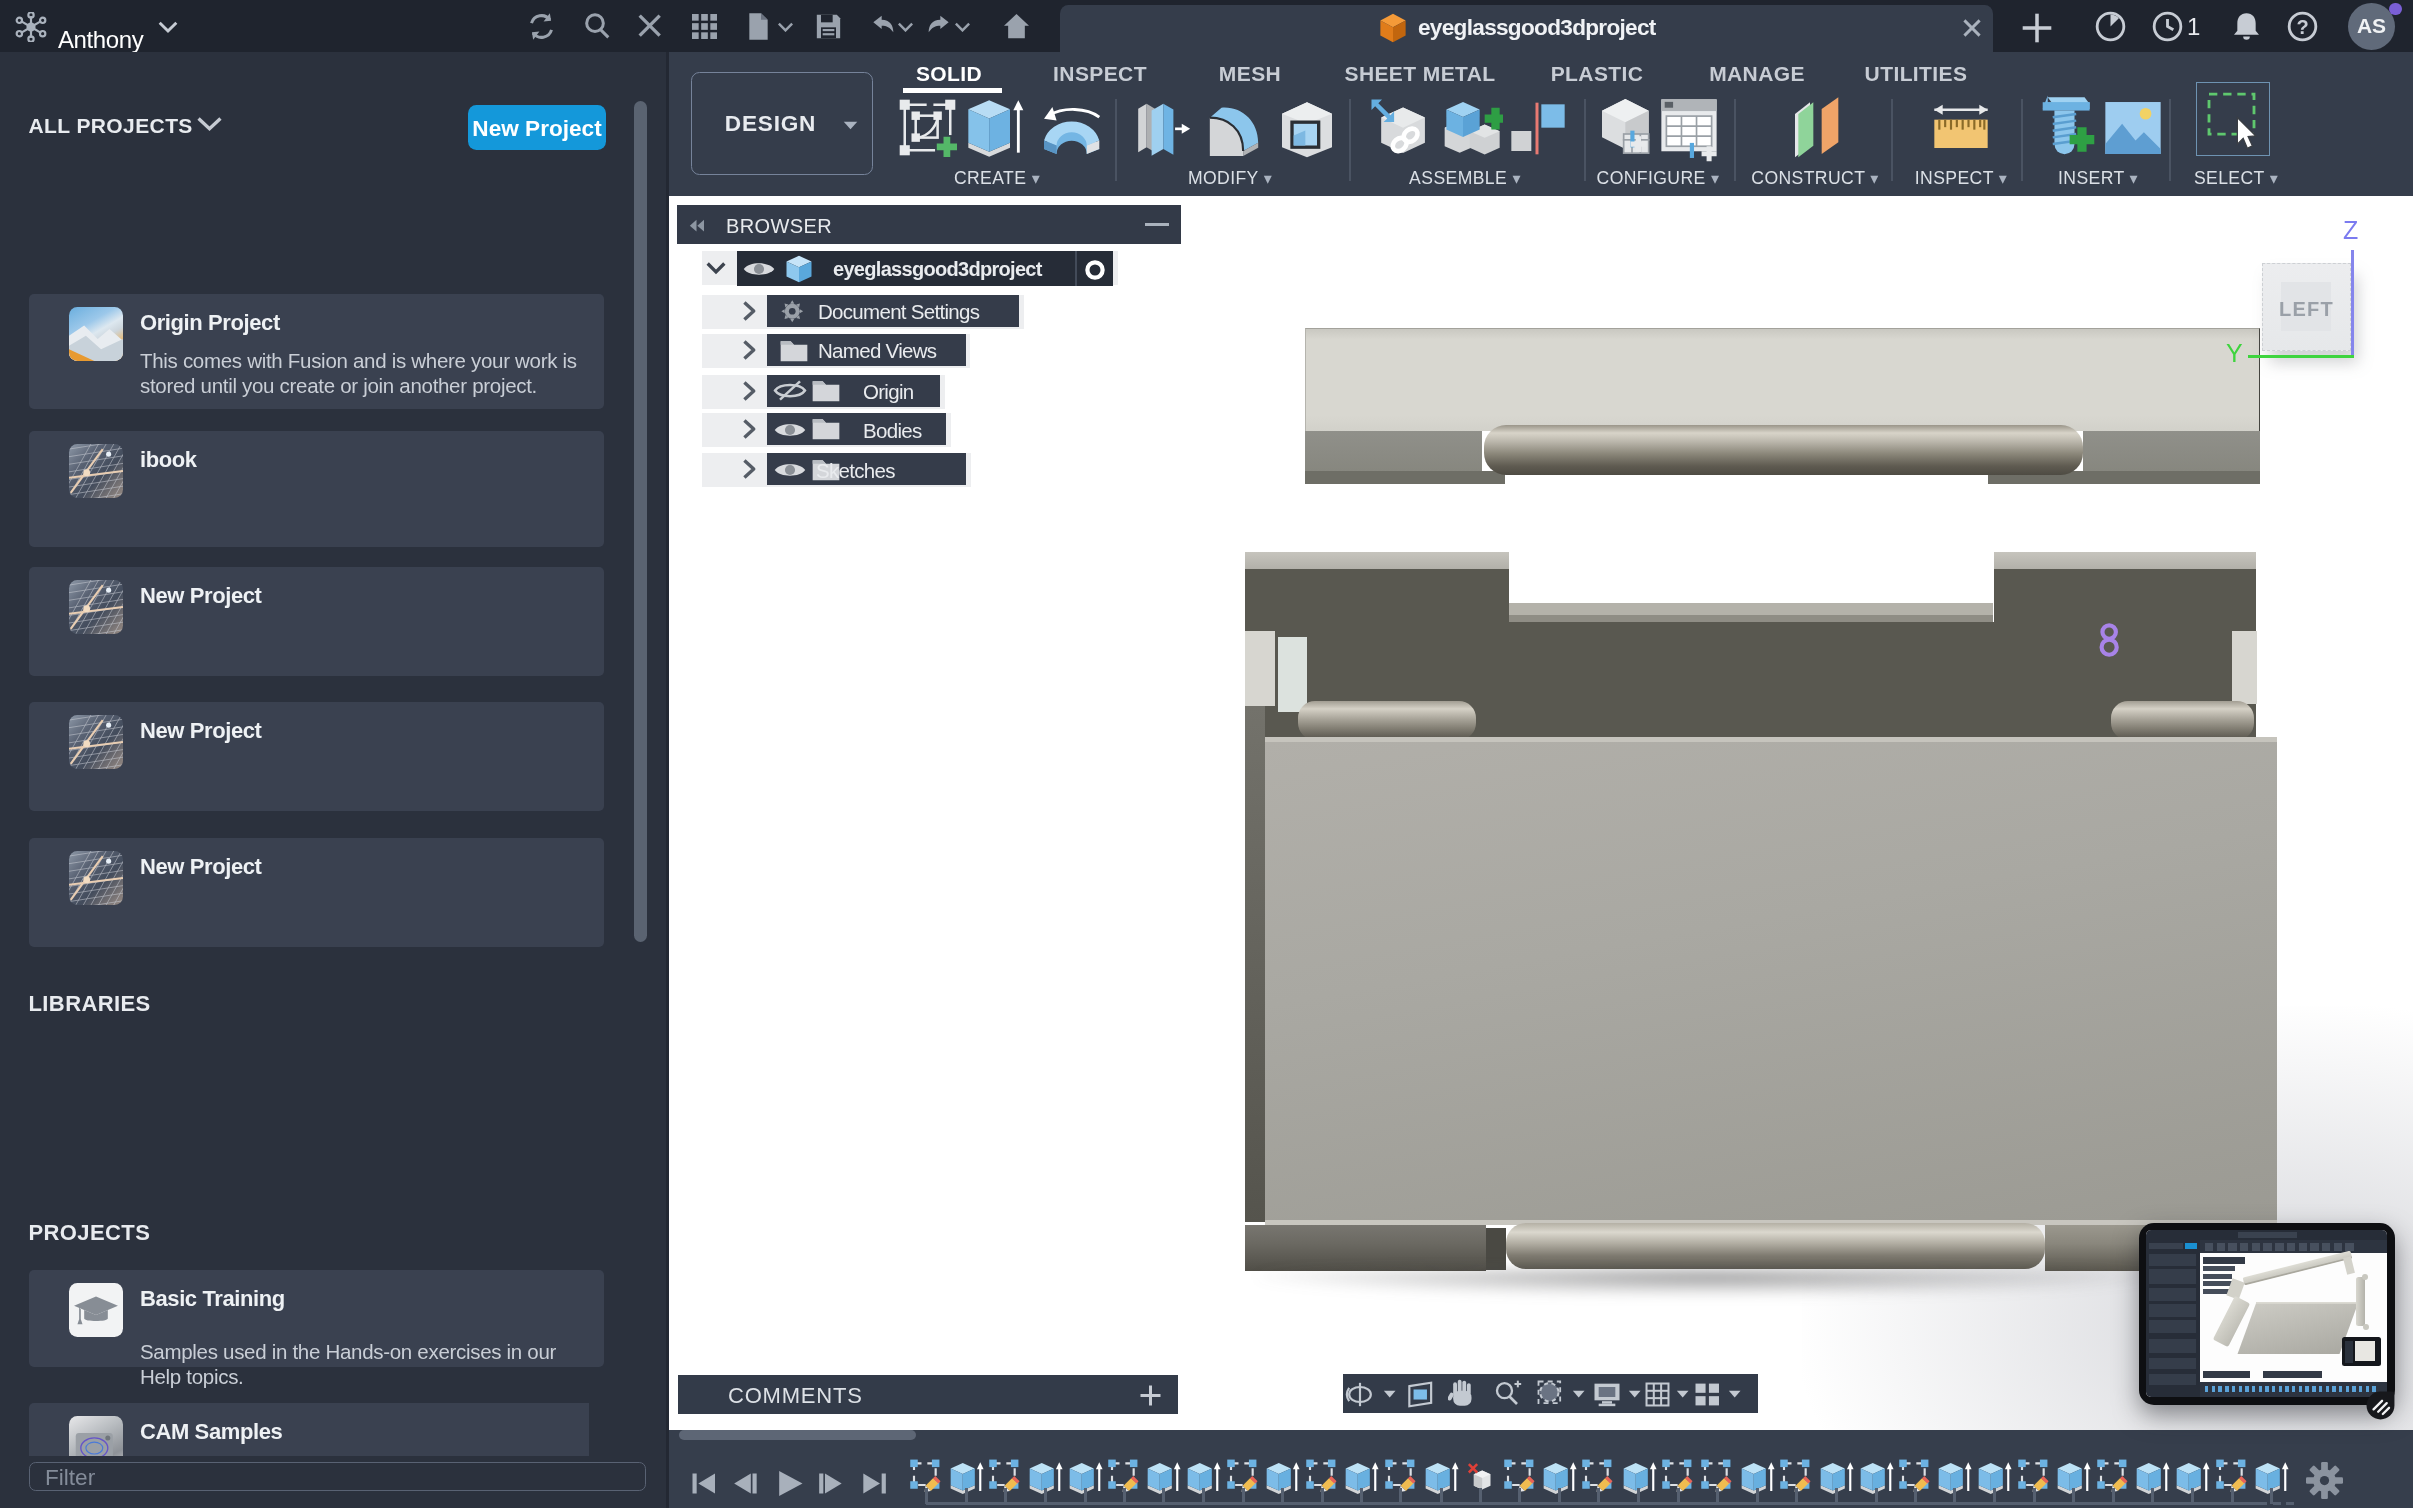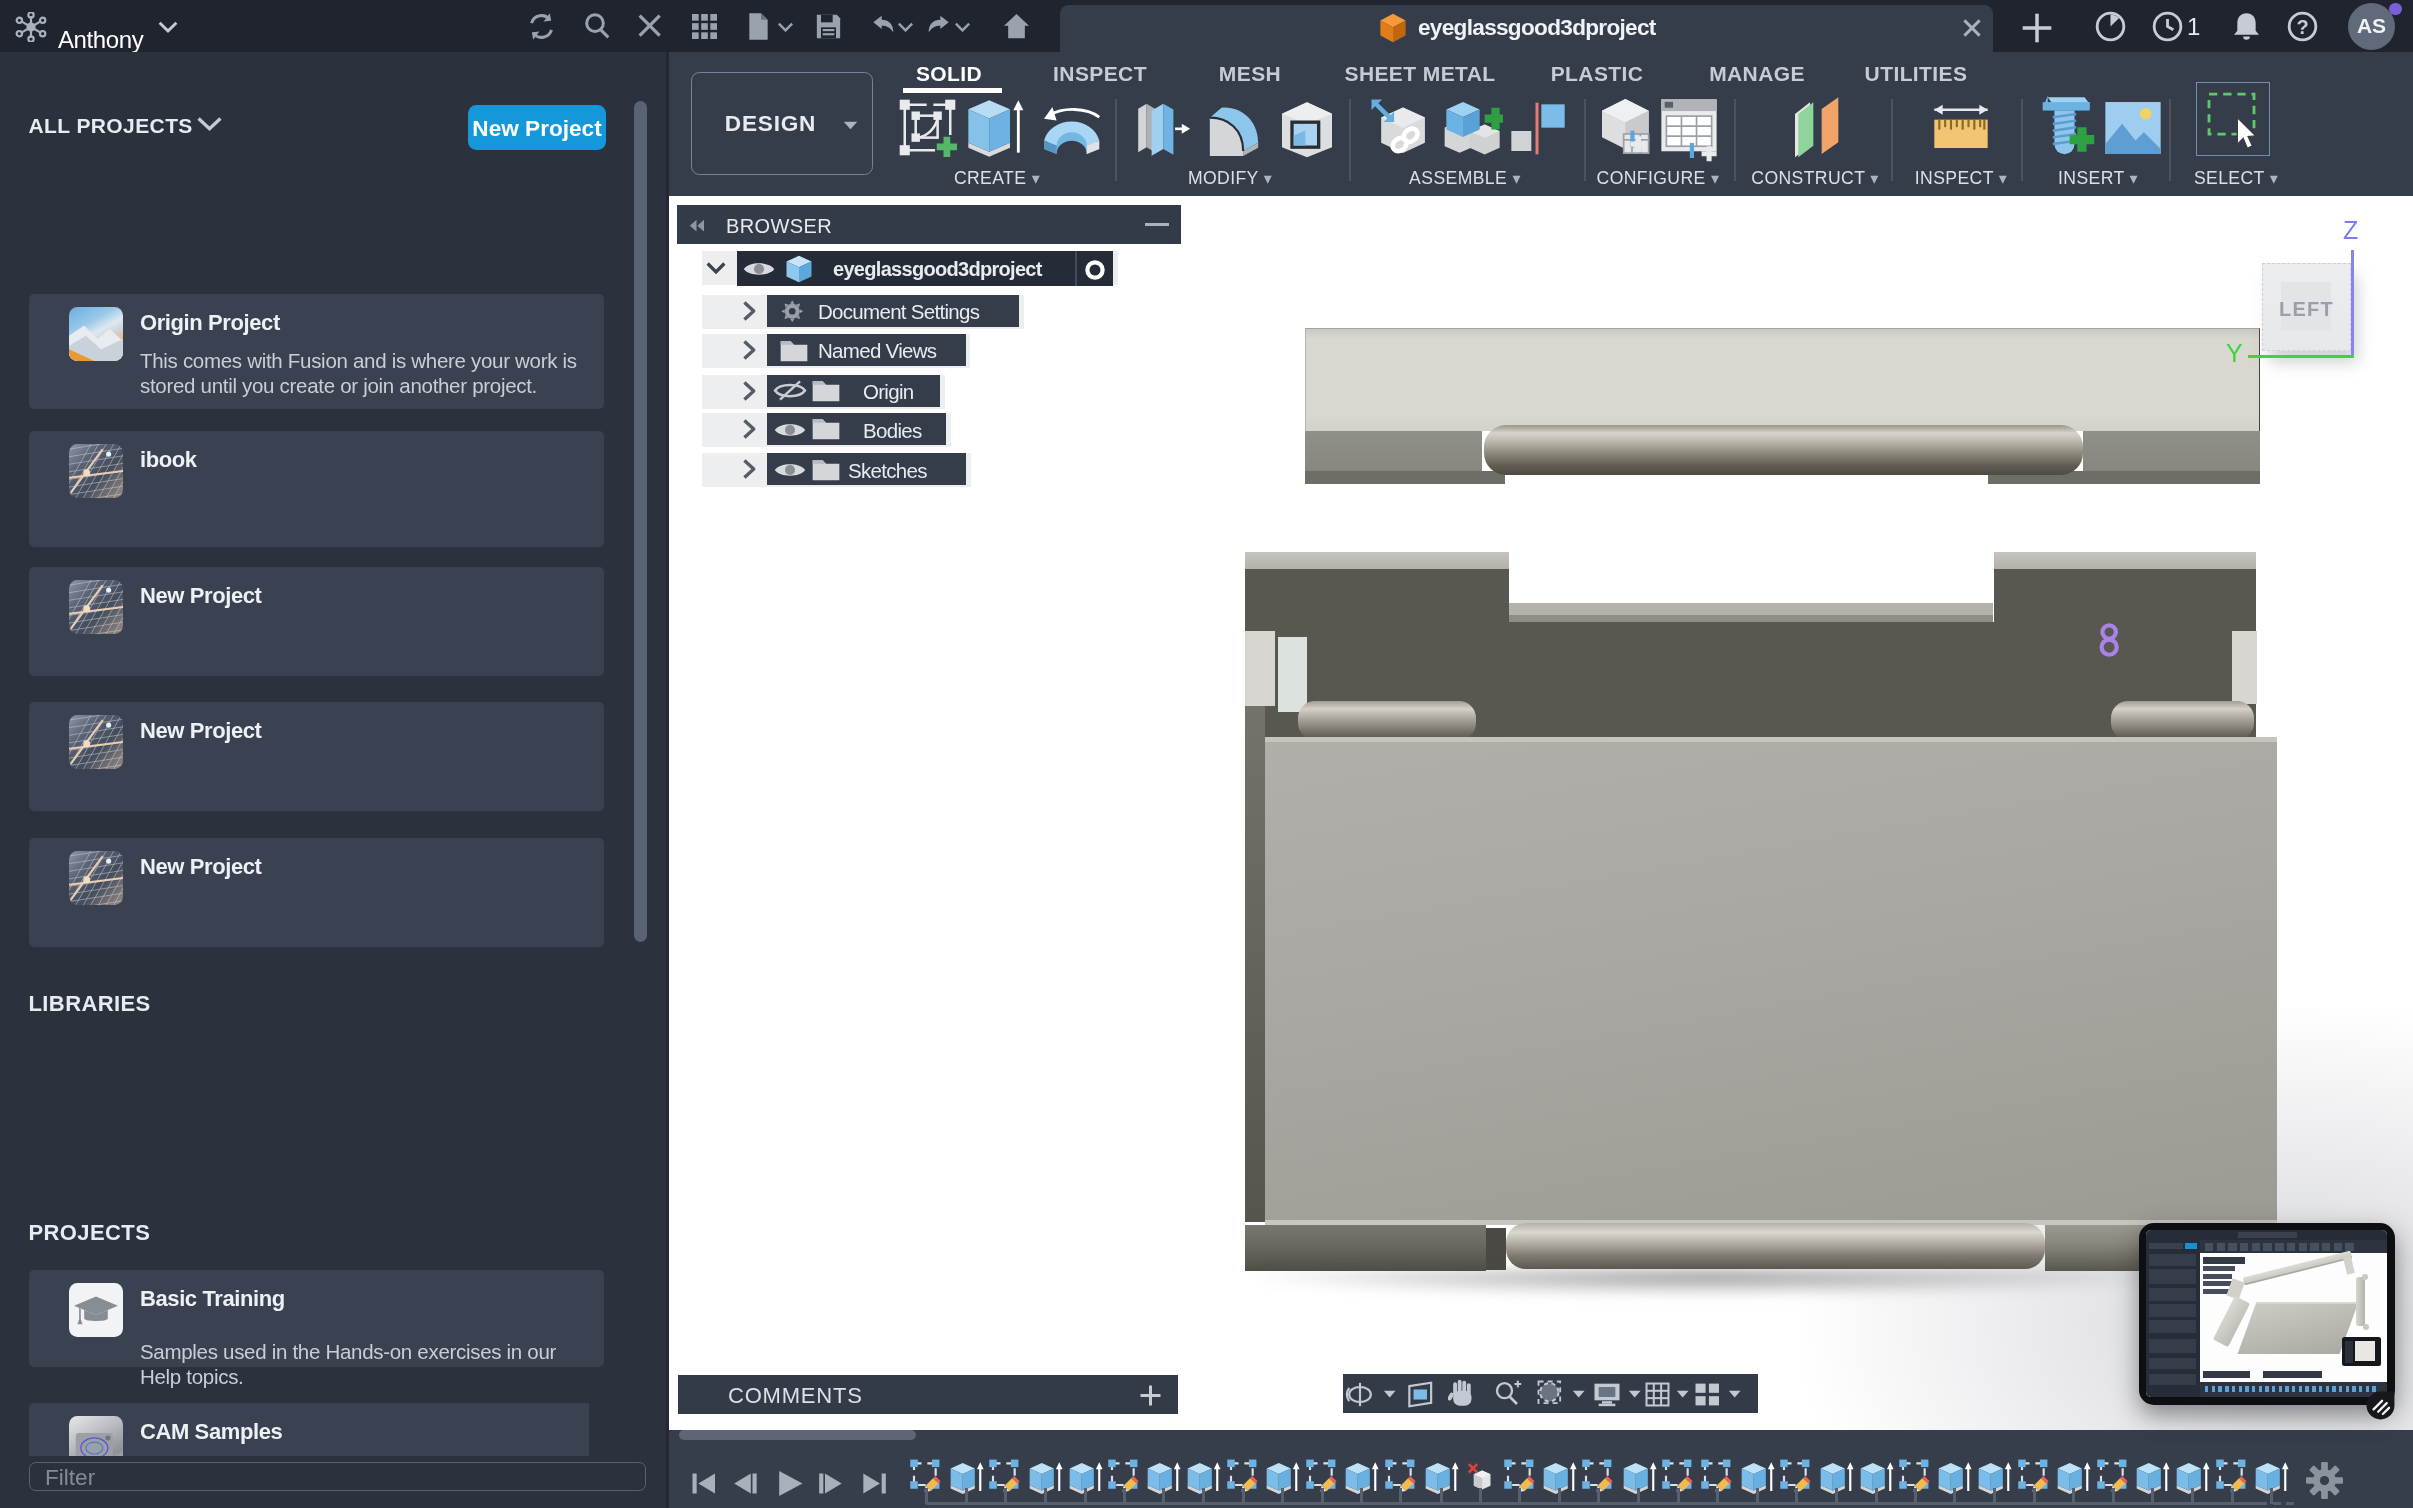--- a/index.html
+++ b/index.html
@@ -633,21 +633,21 @@
       </svg></div>
 <div class="ttext" style="left:863px; top:419px;">Bodies</div>
 <div class="abs" style="left:773px; top:459px;"><svg width="34" height="22" viewBox="0 0 40 26">
         <path d="M2 13 C8 4 32 4 38 13 C32 22 8 22 2 13 Z" fill="#d8dade"></path>
         <circle cx="20" cy="13" r="6" fill="#8a8f96"></circle>
       </svg></div>
 <div class="abs" style="left:811px; top:457px;"><svg width="30" height="25" viewBox="0 0 36 30">
         <path d="M2 4 h12 l4 4 h16 v20 h-32 z" fill="#d4d6da"></path>
         <path d="M2 4 h12 l4 4 h-16 z" fill="#b8bcc2"></path>
       </svg></div>
-<div class="ttext" style="left:848px; top:459px;">Sketches</div>
+<div class="ttext" style="left:816px; top:459px;">Sketches</div>
 <div id="comments" class="abs"></div>
 <div class="abs" style="left:728px; top:1383px; font-size:22px; color:#dde1e6; letter-spacing:0.8px;">COMMENTS</div>
 <svg class="abs" style="left:1138px; top:1383px;" width="25" height="25" viewBox="0 0 30 30">
       <g stroke="#c7ccd4" stroke-width="3.6">
         <line x1="15" y1="3" x2="15" y2="27"></line>
         <line x1="3" y1="15" x2="27" y2="15"></line>
       </g>
     </svg>
 <div id="navbar" class="abs"></div>
 <svg class="abs" style="left:1345px; top:1381px;" width="30" height="27" viewBox="0 0 36 32">

